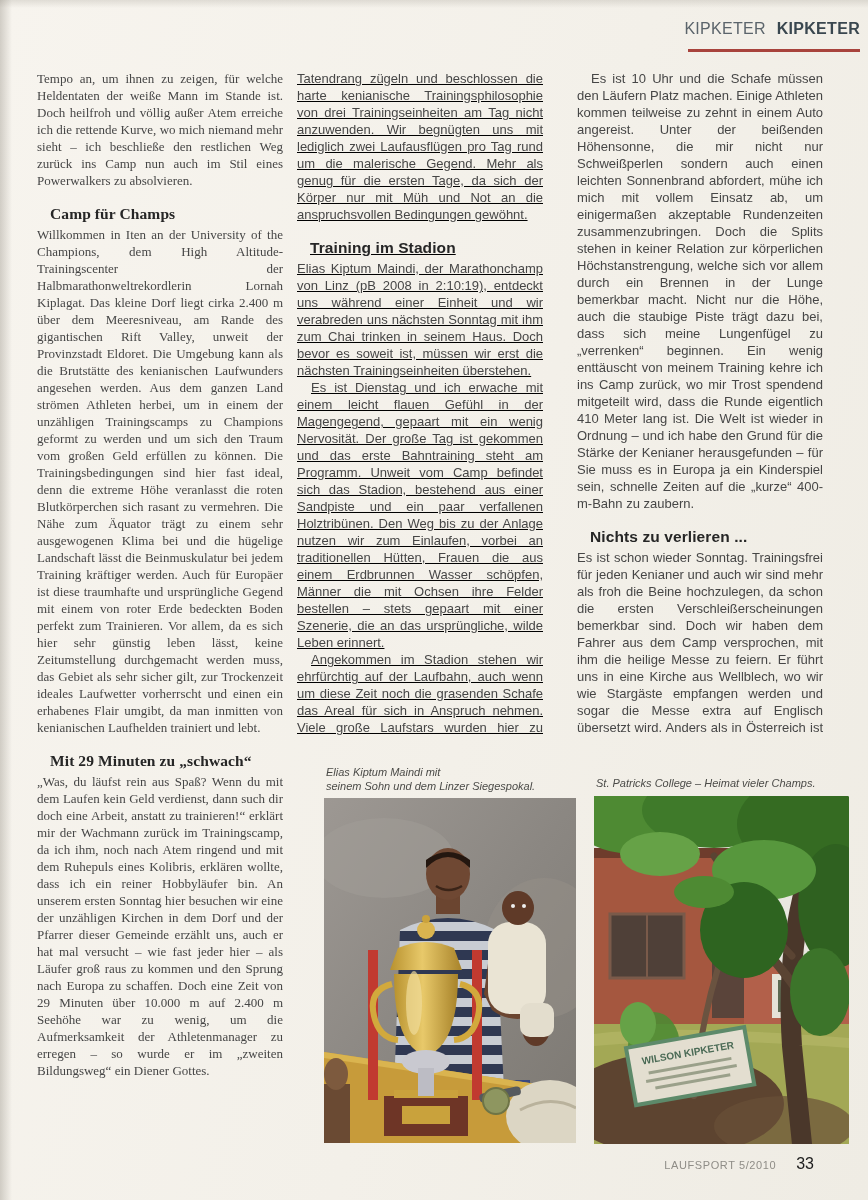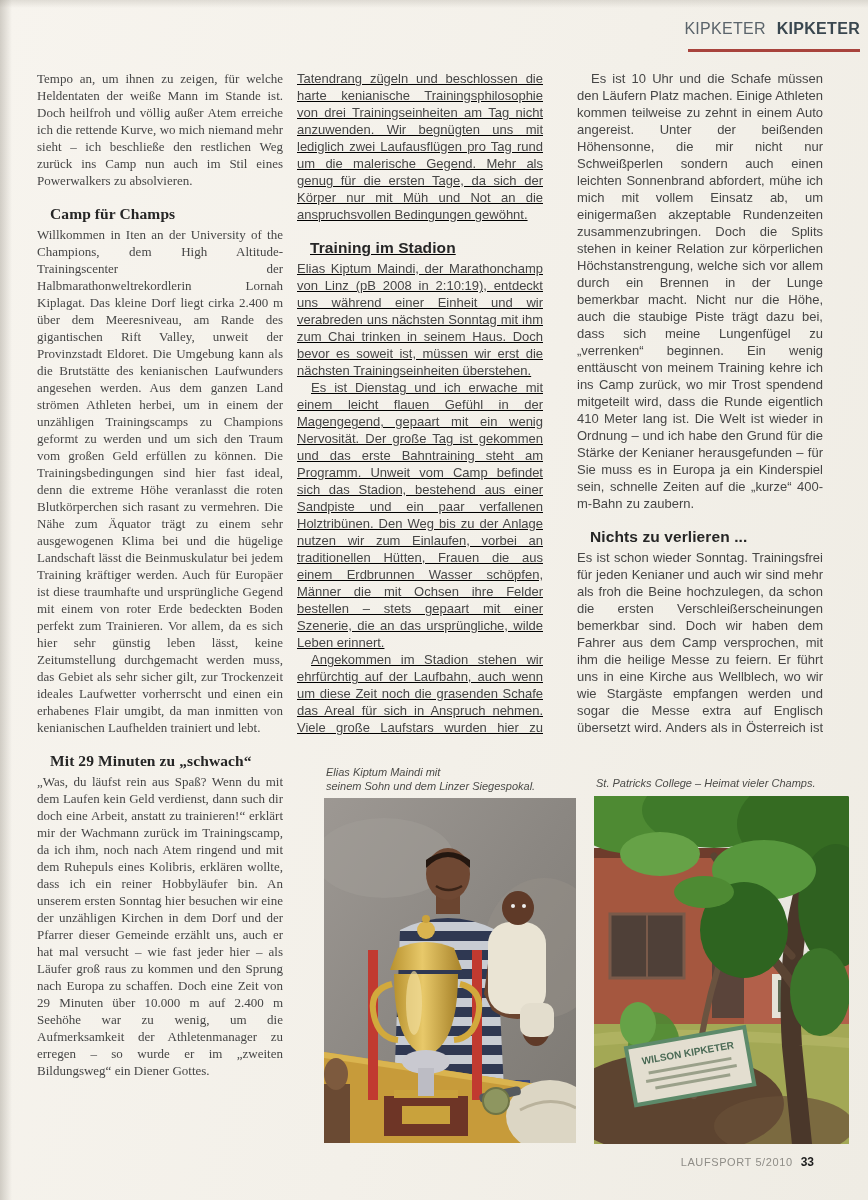--- a/index.html
+++ b/index.html
@@ -52,24 +52,24 @@
   .fig1{left:307px;top:749px;width:252px;}
   .fig2{left:577px;top:760px;width:288px;}
   figcaption{
     font-size:11px;line-height:13.5px;font-style:italic;color:#4b4b48;
     margin:0 0 5px 2px;
   }
   figure svg{display:block;}
   
   .folio{
     position:absolute;top:1155px;right:54px;
-    display:flex;align-items:baseline;gap:8px;
+    display:flex;align-items:baseline;gap:20px;
   }
   .folio .issue{font-size:11px;color:#8f8d87;letter-spacing:.6px;}
-  .folio .pagenum{font-size:12px;font-weight:700;color:#1d1d1d;}
+  .folio .pagenum{font-size:16px;font-weight:400;color:#1d1d1d;}
 </style>
 </head>
 <body>
 
 <div class="page">
   <div class="edge-shadow"></div>
   <div class="top-shadow"></div>
 
   <div class="masthead">
     <div class="line1">

